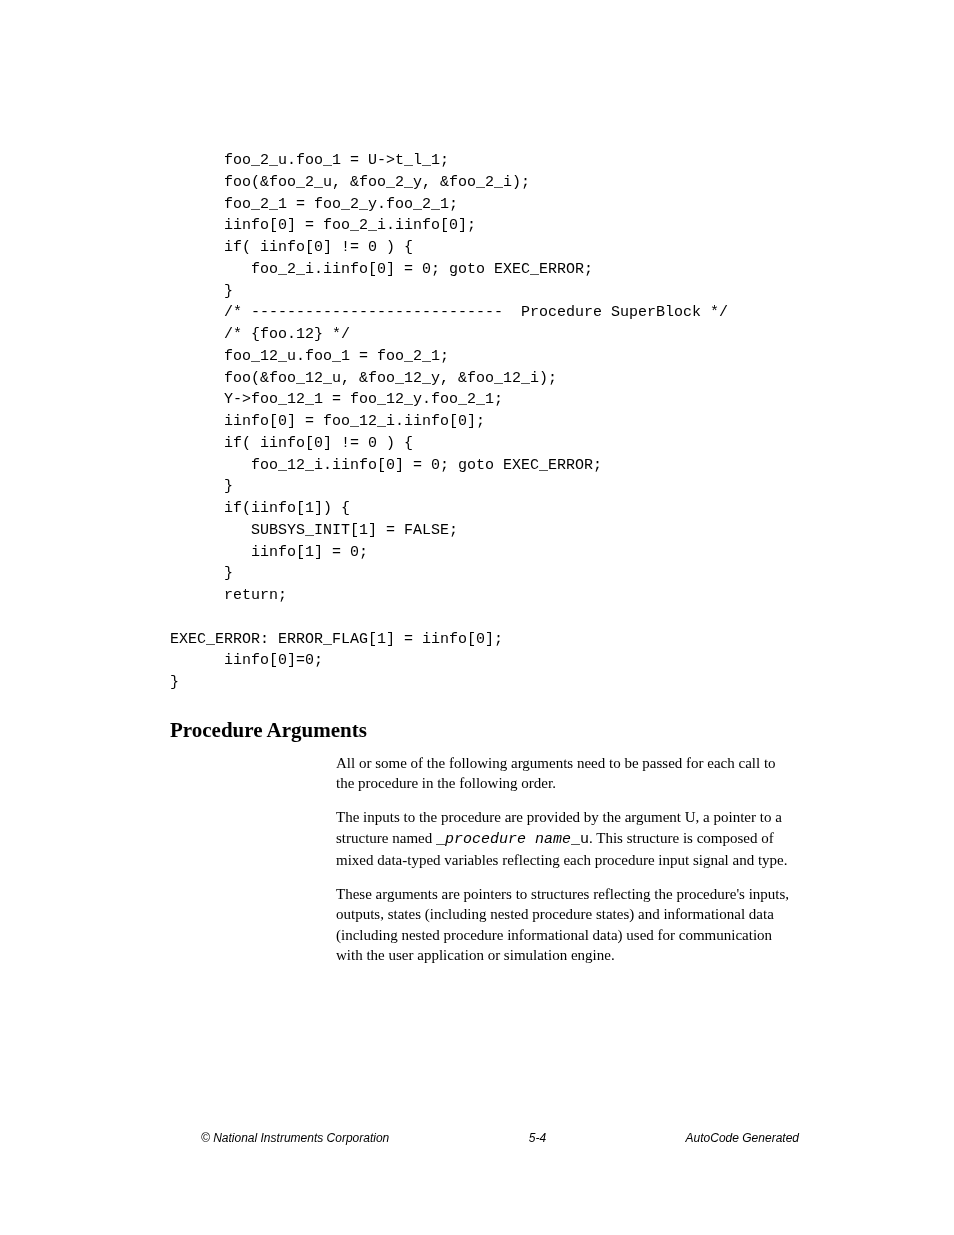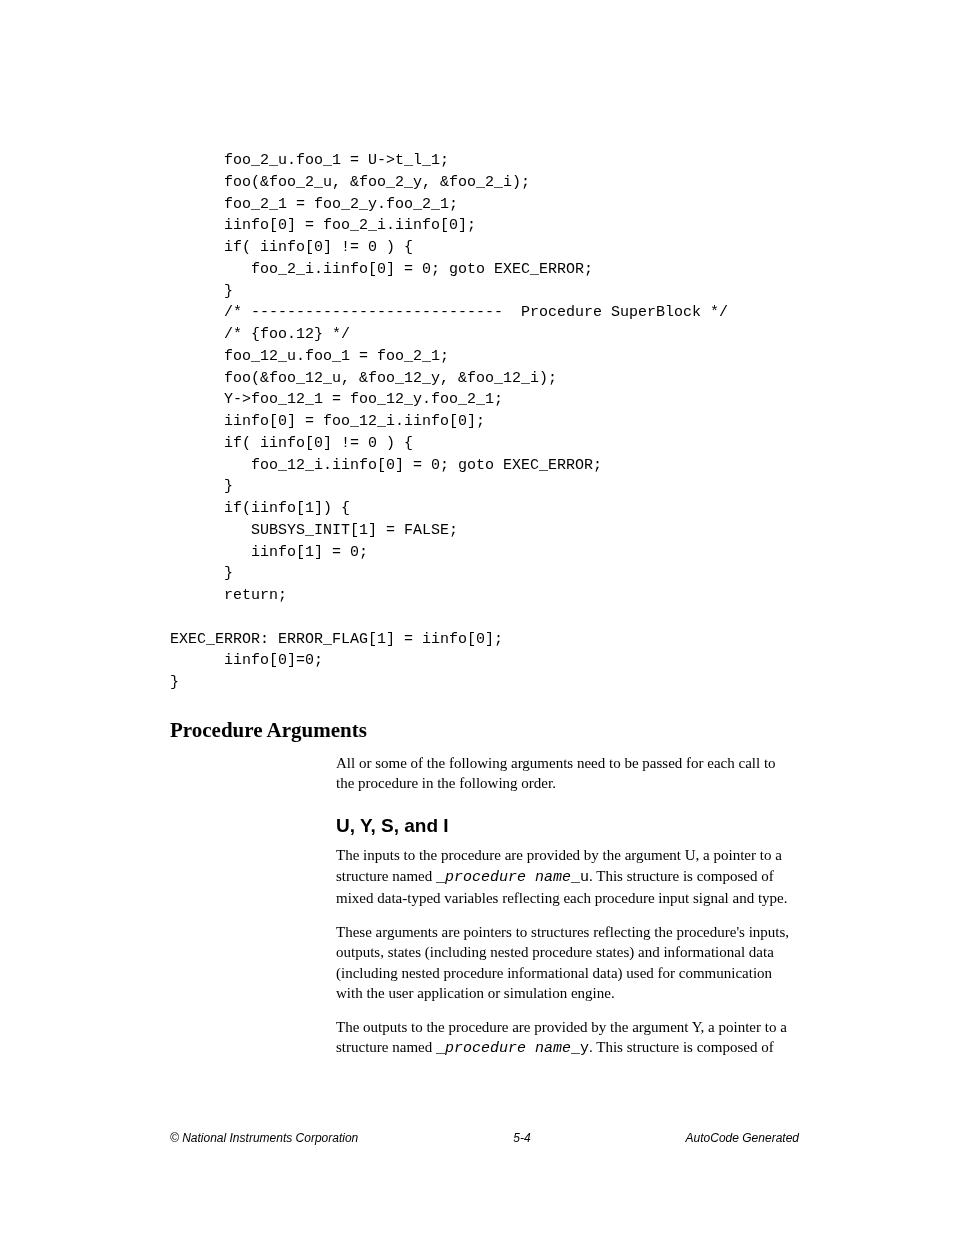--- a/index.html
+++ b/index.html
@@ -63,21 +63,21 @@
   }
   .footer {
     position: absolute;
     left: 170px;
     right: 155px;
     bottom: 90px;
     font-style: italic;
     font-size: 12px;
     font-family: Arial, Helvetica, sans-serif;
   }
-  .footer .left { float: left; }
+  .footer .left { float: left; margin-left: 31px; }
   .footer .center { text-align: center; }
   .footer .right { float: right; }
 </style>
 </head>
 <body>
 
 <div class="page">
 
   <div class="code-block">      foo_2_u.foo_1 = U-&gt;t_l_1;
       foo(&amp;foo_2_u, &amp;foo_2_y, &amp;foo_2_i);
@@ -103,31 +103,27 @@
 
 EXEC_ERROR: ERROR_FLAG[1] = iinfo[0];
       iinfo[0]=0;
 }</div>
 
   <div class="section-h2">Procedure Arguments</div>
 
   <div class="indented">
     <p class="para">All or some of the following arguments need to be passed for each call to the procedure in the following order.</p>
 
-    <div class="section-h3">U, Y, S, and I</div>
 
     <p class="para">
       <span>The inputs to the procedure are provided by the argument U, a pointer to a structure named </span><span class="mono-inline">_</span><span class="ital-mono">procedure name</span><span class="mono-inline">_u</span><span>. This structure is composed of mixed data-typed variables reflecting each procedure input signal and type.</span>
     </p>
 
     <p class="para">These arguments are pointers to structures reflecting the procedure's inputs, outputs, states (including nested procedure states) and informational data (including nested procedure informational data) used for communication with the user application or simulation engine.</p>
 
-    <p class="para">
-      <span>The outputs to the procedure are provided by the argument Y, a pointer to a structure named </span><span class="mono-inline">_</span><span class="ital-mono">procedure name</span><span class="mono-inline">_y</span><span>. This structure is composed of</span>
-    </p>
   </div>
 </div>
 
 <div class="footer">
   <span class="left">© National Instruments Corporation</span>
   <span class="right">AutoCode Generated</span>
   <div class="center">5-4</div>
 </div>
 
 </body></html>

